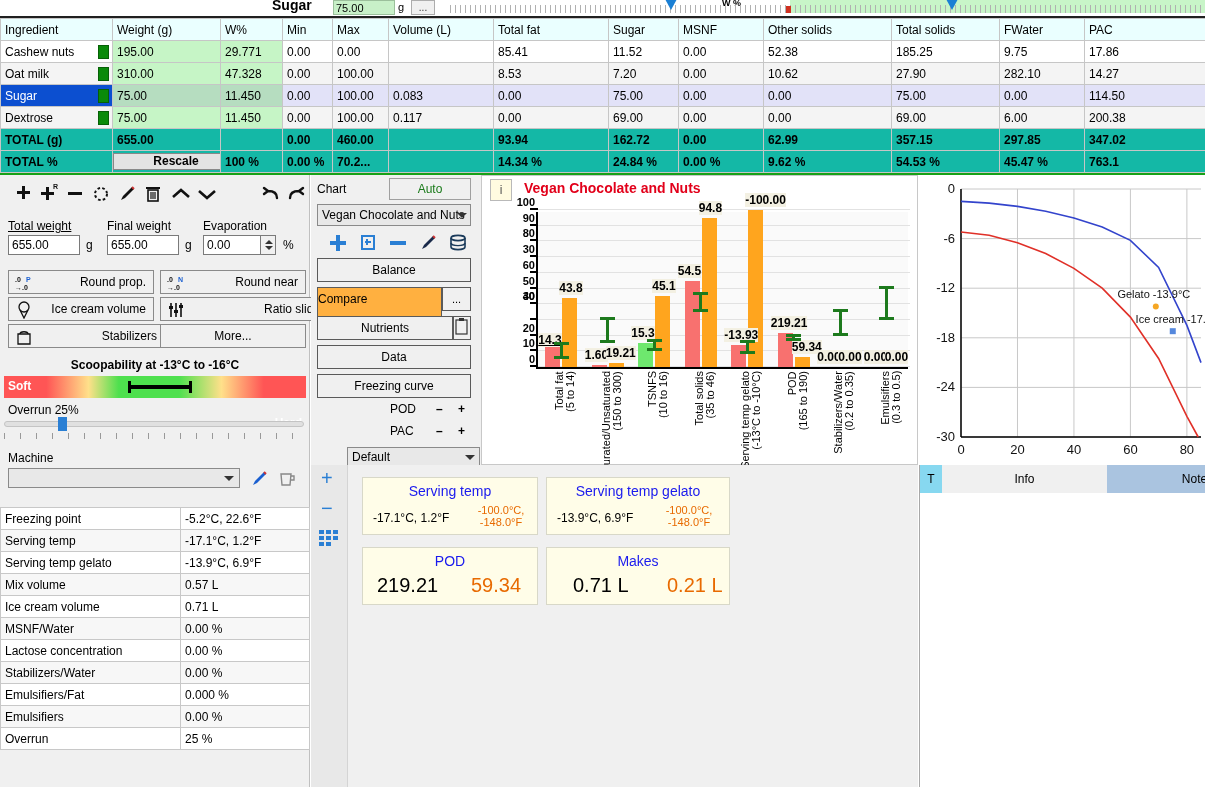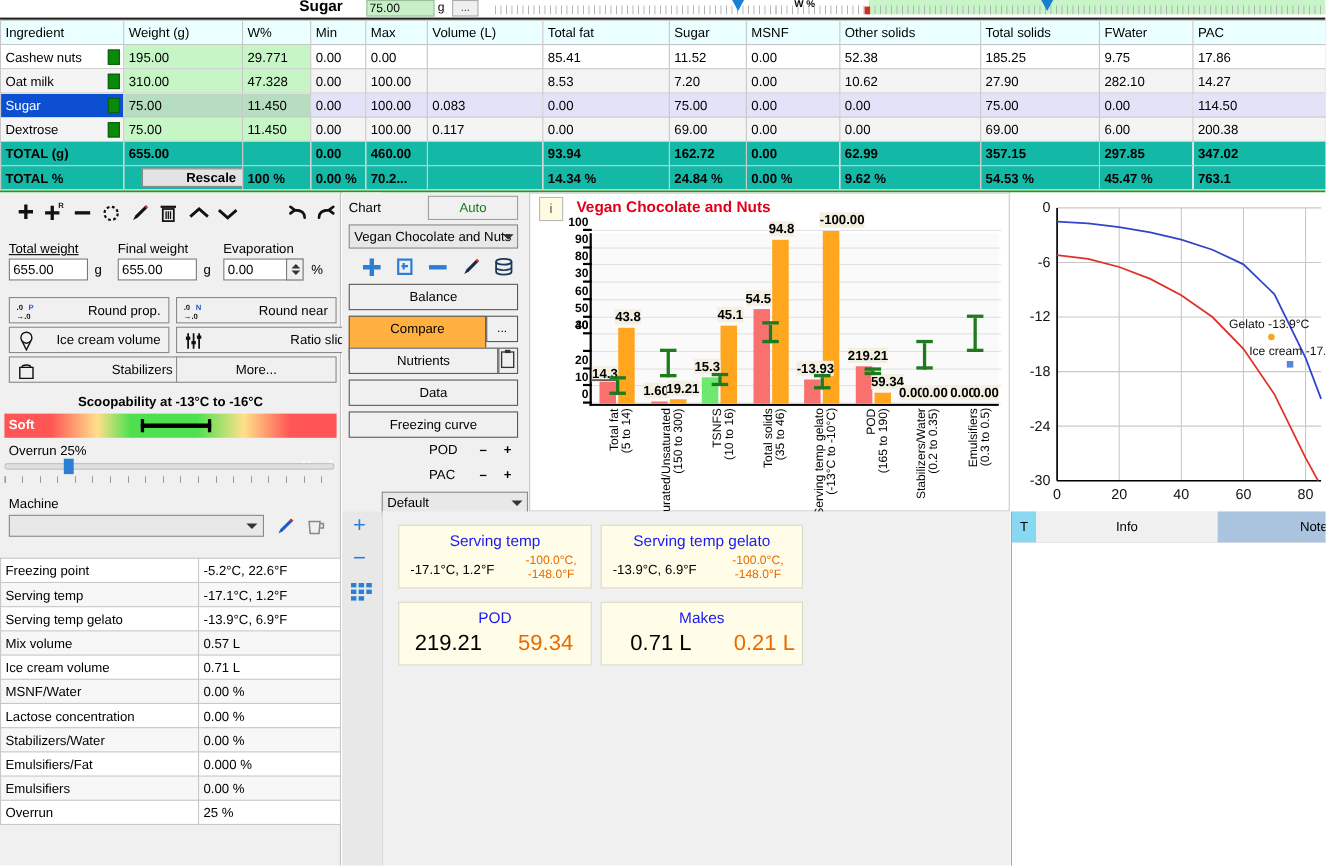--- a/index.html
+++ b/index.html
@@ -267,21 +267,21 @@
           <td>93.94</td>
           <td>162.72</td>
           <td>0.00</td>
           <td>62.99</td>
           <td>357.15</td>
           <td>297.85</td>
           <td>347.02</td>
         </tr>
         <tr class="tot">
           <td>TOTAL %</td>
-          <td style="padding:0 16px">
+          <td style="padding:0 0">
               <span class="rescale-btn">Rescale</span>
             </td>
           <td>100 %</td>
           <td>0.00 %</td>
           <td>70.2...</td>
           <td></td>
           <td>14.34 %</td>
           <td>24.84 %</td>
           <td>0.00 %</td>
           <td>9.62 %</td>
@@ -536,21 +536,21 @@
       </span>
     <span class="ticon" style="left:134px; top:55px;">
         <svg width="26" height="26" viewBox="0 0 26 26">
           <ellipse cx="13" cy="8" rx="7" ry="2.6" fill="none" stroke="#1a3a5a" stroke-width="1.6"></ellipse>
           <path d="M6 8v9c0 1.4 3.1 2.6 7 2.6s7-1.2 7-2.6V8" fill="none" stroke="#1a3a5a" stroke-width="1.6"></path>
           <path d="M6 13c0 1.4 3.1 2.6 7 2.6s7-1.2 7-2.6" fill="none" stroke="#1a3a5a" stroke-width="1.4"></path>
         </svg>
       </span>
 
     <div style="position:absolute; left:6px; top:83px; width:154px; height:24px; background:#f0f0f0; border:1px solid #5a5a5a; text-align:center; line-height:22px;">Balance</div>
-    <div style="position:absolute; left:6px; top:112px; width:125px; height:40px; background:#ffb040; border:1px solid #5a5a5a; text-align:center; line-height:22px;">Compare</div>
+    <div style="position:absolute; left:6px; top:112px; width:125px; height:40px; background:#ffb040; border:1px solid #5a5a5a; text-align:left; line-height:22px;">Compare</div>
     <div style="position:absolute; left:131px; top:112px; width:29px; height:24px; background:#f0f0f0; border:1px solid #5a5a5a; text-align:center; line-height:22px; font-size:11px;">...</div>
     <div style="position:absolute; left:6px; top:141px; width:136px; height:24px; background:#f0f0f0; border:1px solid #5a5a5a; text-align:center; line-height:22px;">Nutrients</div>
     <div style="position:absolute; left:142px; top:141px; width:18px; height:24px; background:#f0f0f0; border:1px solid #5a5a5a;">
       <svg width="16" height="20" viewBox="0 0 16 20">
           <rect x="2" y="3" width="11" height="14" fill="none" stroke="#333" stroke-width="1.2"></rect>
           <rect x="5" y="1" width="5" height="3" fill="#333"></rect>
         </svg>
     </div>
     <div style="position:absolute; left:6px; top:170px; width:154px; height:24px; background:#f0f0f0; border:1px solid #5a5a5a; text-align:center; line-height:22px;">Data</div>
     <div style="position:absolute; left:6px; top:199px; width:154px; height:24px; background:#f0f0f0; border:1px solid #5a5a5a; text-align:center; line-height:22px;">Freezing curve</div>

